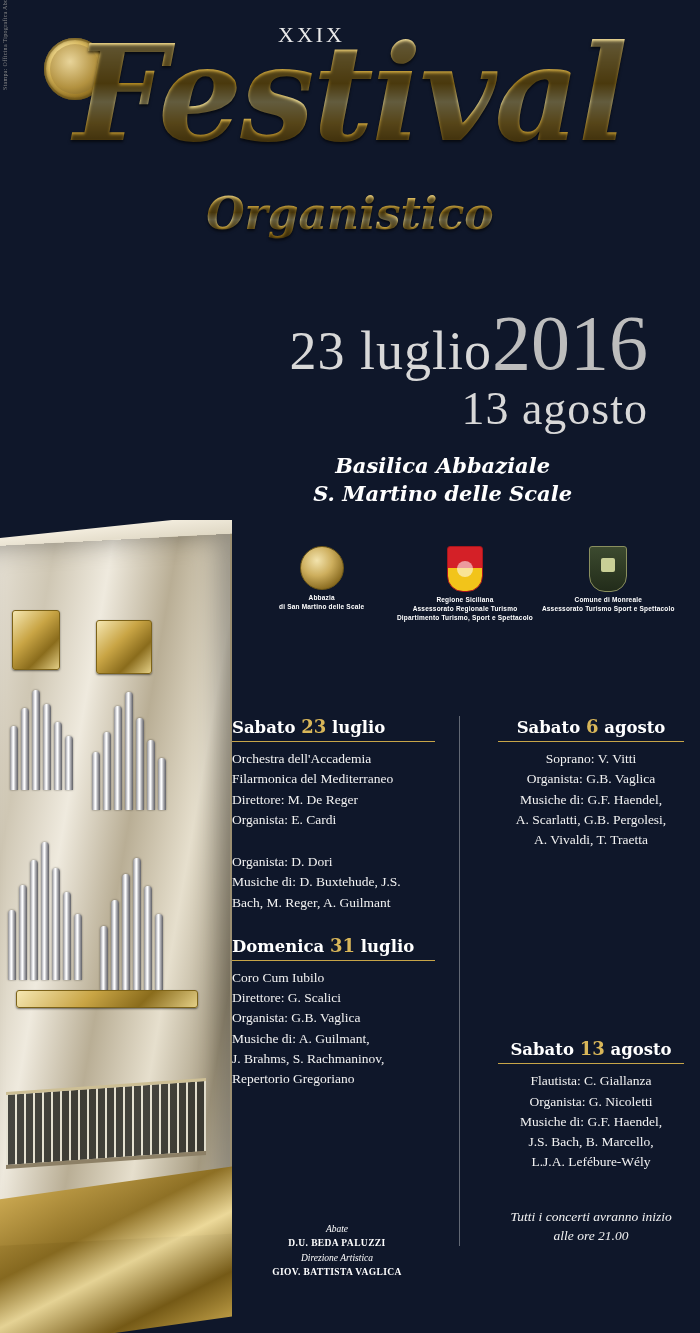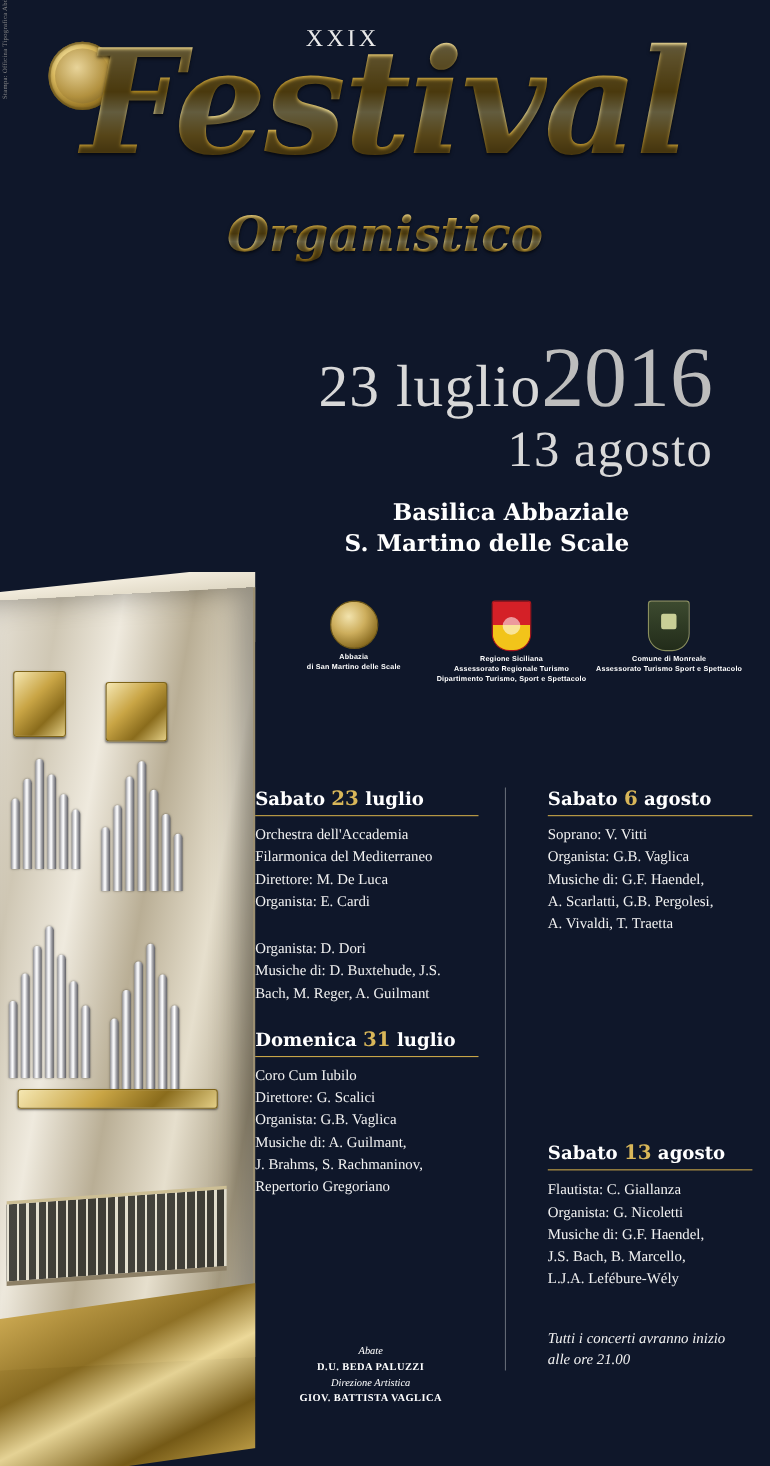--- a/index.html
+++ b/index.html
@@ -142,22 +142,23 @@
     color: #d8d8d8;
     letter-spacing: 1px;
     white-space: nowrap;
   }
 
   
   .venue {
     position: absolute;
     right: 128px;
     top: 452px;
-    text-align: right;
+    text-align: center;
     font-family: "DejaVu Serif", serif;
+    font-style: italic;
     font-weight: bold;
     font-size: 21px;
     line-height: 1.35;
     color: #ffffff;
     white-space: nowrap;
   }
 
   
   .logos {
     position: absolute;
@@ -300,20 +301,21 @@
     display: flex;
     gap: 24px;
   }
   .col {
     width: 214px;
   }
   .col.right {
     border-left: 1px solid rgba(255,255,255,.35);
     padding-left: 38px;
     width: 196px;
+    text-align: center;
   }
   .event {
     margin-bottom: 22px;
   }
   .event-head {
     font-family: "DejaVu Serif", serif;
     font-weight: bold;
     font-size: 16.5px;
     color: #ffffff;
     padding-bottom: 4px;
@@ -473,21 +475,21 @@
     <div class="col left">
 
       <div class="event">
         <div class="event-head">
           <span>Sabato</span>
           <span class="daynum">23</span>
           <span>luglio</span>
         </div>
         <div class="event-line it">Orchestra dell'Accademia</div>
         <div class="event-line it">Filarmonica del Mediterraneo</div>
-        <div class="event-line">Direttore: M. De Luca</div>
+        <div class="event-line">Direttore: M. De Reger</div>
         <div class="event-line">Organista: E. Cardi</div>
       </div>
 
       <div class="event">
         <div class="event-line">Organista: D. Dori</div>
         <div class="event-line">Musiche di: D. Buxtehude, J.S.</div>
         <div class="event-line it">Bach, M. Reger, A. Guilmant</div>
       </div>
 
       <div class="event">

